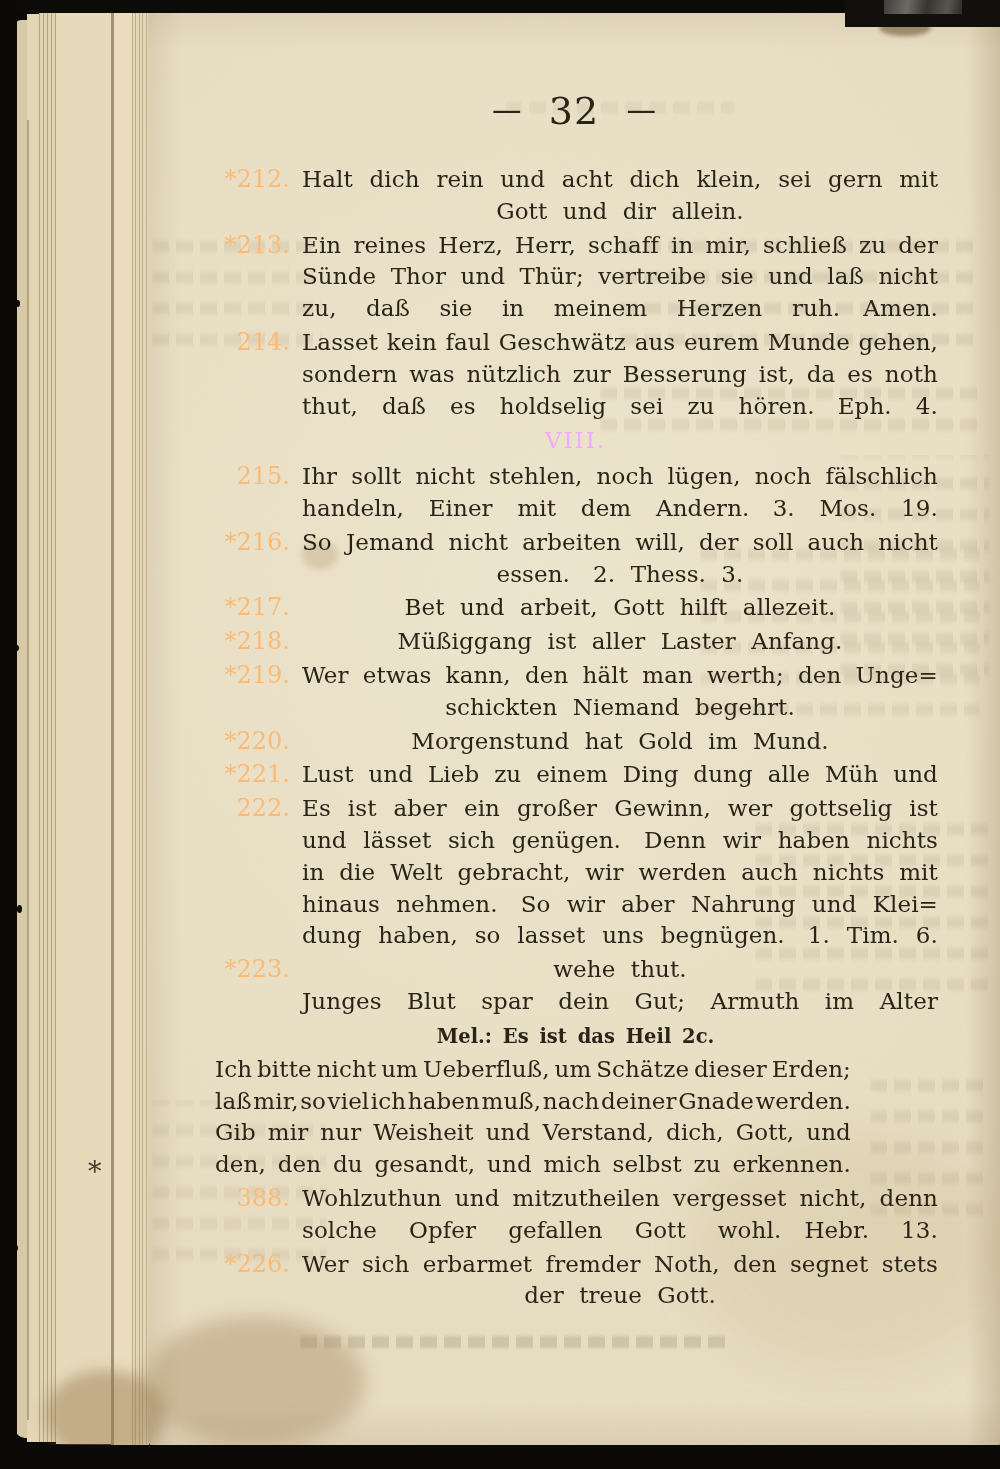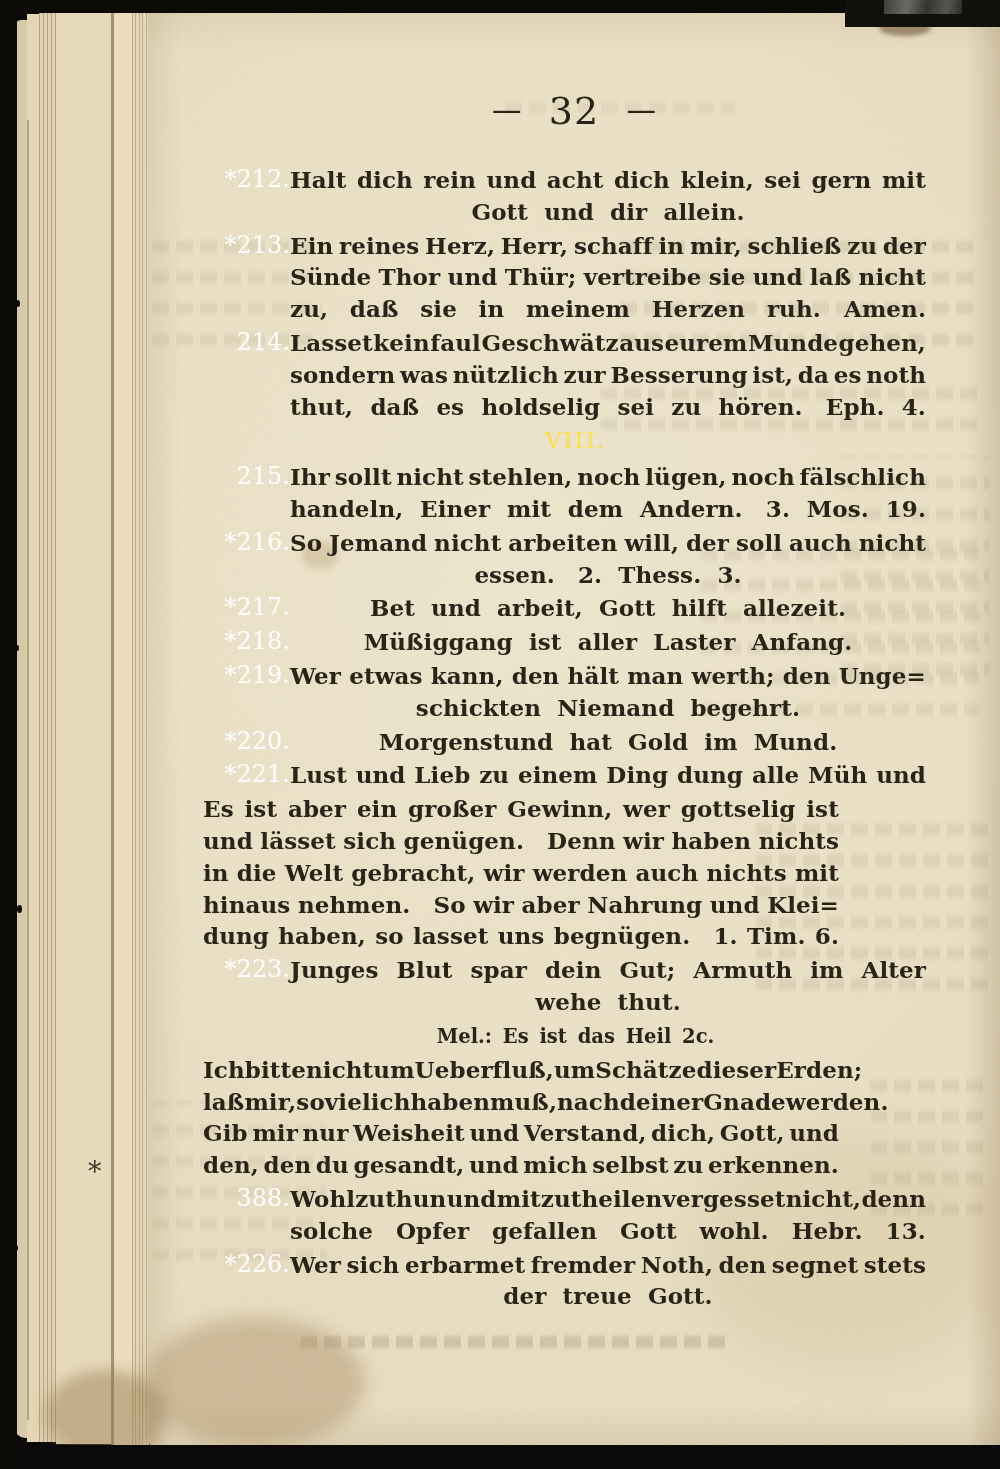--- a/index.html
+++ b/index.html
@@ -44,29 +44,29 @@
   
   .page-header{position:absolute;left:148px;top:96px;width:852px;display:flex;
      justify-content:center;align-items:center;gap:27px;color:#2a2418;}
   .page-header .dash{font-size:30px;font-weight:700;line-height:30px;transform:scaleY(.6);}
   .page-header .num{font-size:38px;line-height:30px;letter-spacing:1px;}
 
   
   .content{position:absolute;left:203px;top:164px;width:745px;color:#2a2418;}
   .entry{display:flex;margin-bottom:2px;}
   .entry .num{width:87px;flex:0 0 87px;text-align:right;font-size:24px;
-     line-height:31.8px;color:#ffffff;}
-  .entry .body{width:636px;flex:0 0 636px;font-size:23px;
-     font-weight:700;}
+     line-height:31.8px;color:#fdba74;}
+  .entry .body{width:636px;flex:0 0 636px;margin-left:12px;font-size:23px;
+     font-weight:400;}
   .line{line-height:31.8px;letter-spacing:.1px;}
   .jline{display:flex;justify-content:space-between;}
   .jline span{white-space:pre;}
   .lline{text-align:center;word-spacing:8px;}
   .section-heading{font-size:23px;font-weight:400;letter-spacing:2px;text-align:center;
-     line-height:31.8px;margin:3px 0 4px 0;color:#fde047;}
+     line-height:31.8px;margin:3px 0 4px 0;color:#f0abfc;}
   .mel-heading{font-size:19.5px;font-weight:700;text-align:center;line-height:29px;
      margin:4px 0 3px 0;color:#2a2418;word-spacing:4px;}
 
   .margin-asterisk{position:absolute;left:88px;top:1156px;font-size:27px;color:#413a2e;}
 
   
   .ghost{position:absolute;pointer-events:none;filter:blur(2px);
      background:repeating-linear-gradient(0deg,transparent 0 10px,rgba(120,100,70,.22) 10px 21px,transparent 21px 31px);
      -webkit-mask-image:repeating-linear-gradient(90deg,#000 0 17px,transparent 17px 24px);
      mask-image:repeating-linear-gradient(90deg,#000 0 17px,transparent 17px 24px);}
@@ -315,20 +315,21 @@
           <span>einem</span>
           <span>Ding</span>
           <span>dung</span>
           <span>alle</span>
           <span>Müh</span>
           <span>und</span>
         </div>
       </div>
     </div>
     <div class="entry">
+      <span class="num">222.</span>
       <div class="body">
         <div class="line jline">
           <span>Es</span>
           <span>ist</span>
           <span>aber</span>
           <span>ein</span>
           <span>großer</span>
           <span>Gewinn,</span>
           <span>wer</span>
           <span>gottselig</span>
@@ -371,31 +372,31 @@
           <span>uns</span>
           <span>begnügen. 1.</span>
           <span>Tim.</span>
           <span>6.</span>
         </div>
       </div>
     </div>
     <div class="entry">
       <span class="num">*223.</span>
       <div class="body">
+        <div class="line lline">wehe thut.</div>
         <div class="line jline">
           <span>Junges</span>
           <span>Blut</span>
           <span>spar</span>
           <span>dein</span>
           <span>Gut;</span>
           <span>Armuth</span>
           <span>im</span>
           <span>Alter</span>
         </div>
-        <div class="line lline">wehe thut.</div>
       </div>
     </div>
     <div class="mel-heading">Mel.: Es ist das Heil 2c.</div>
     <div class="entry">
       <div class="body">
         <div class="line jline">
           <span>Ich</span>
           <span>bitte</span>
           <span>nicht</span>
           <span>um</span>

